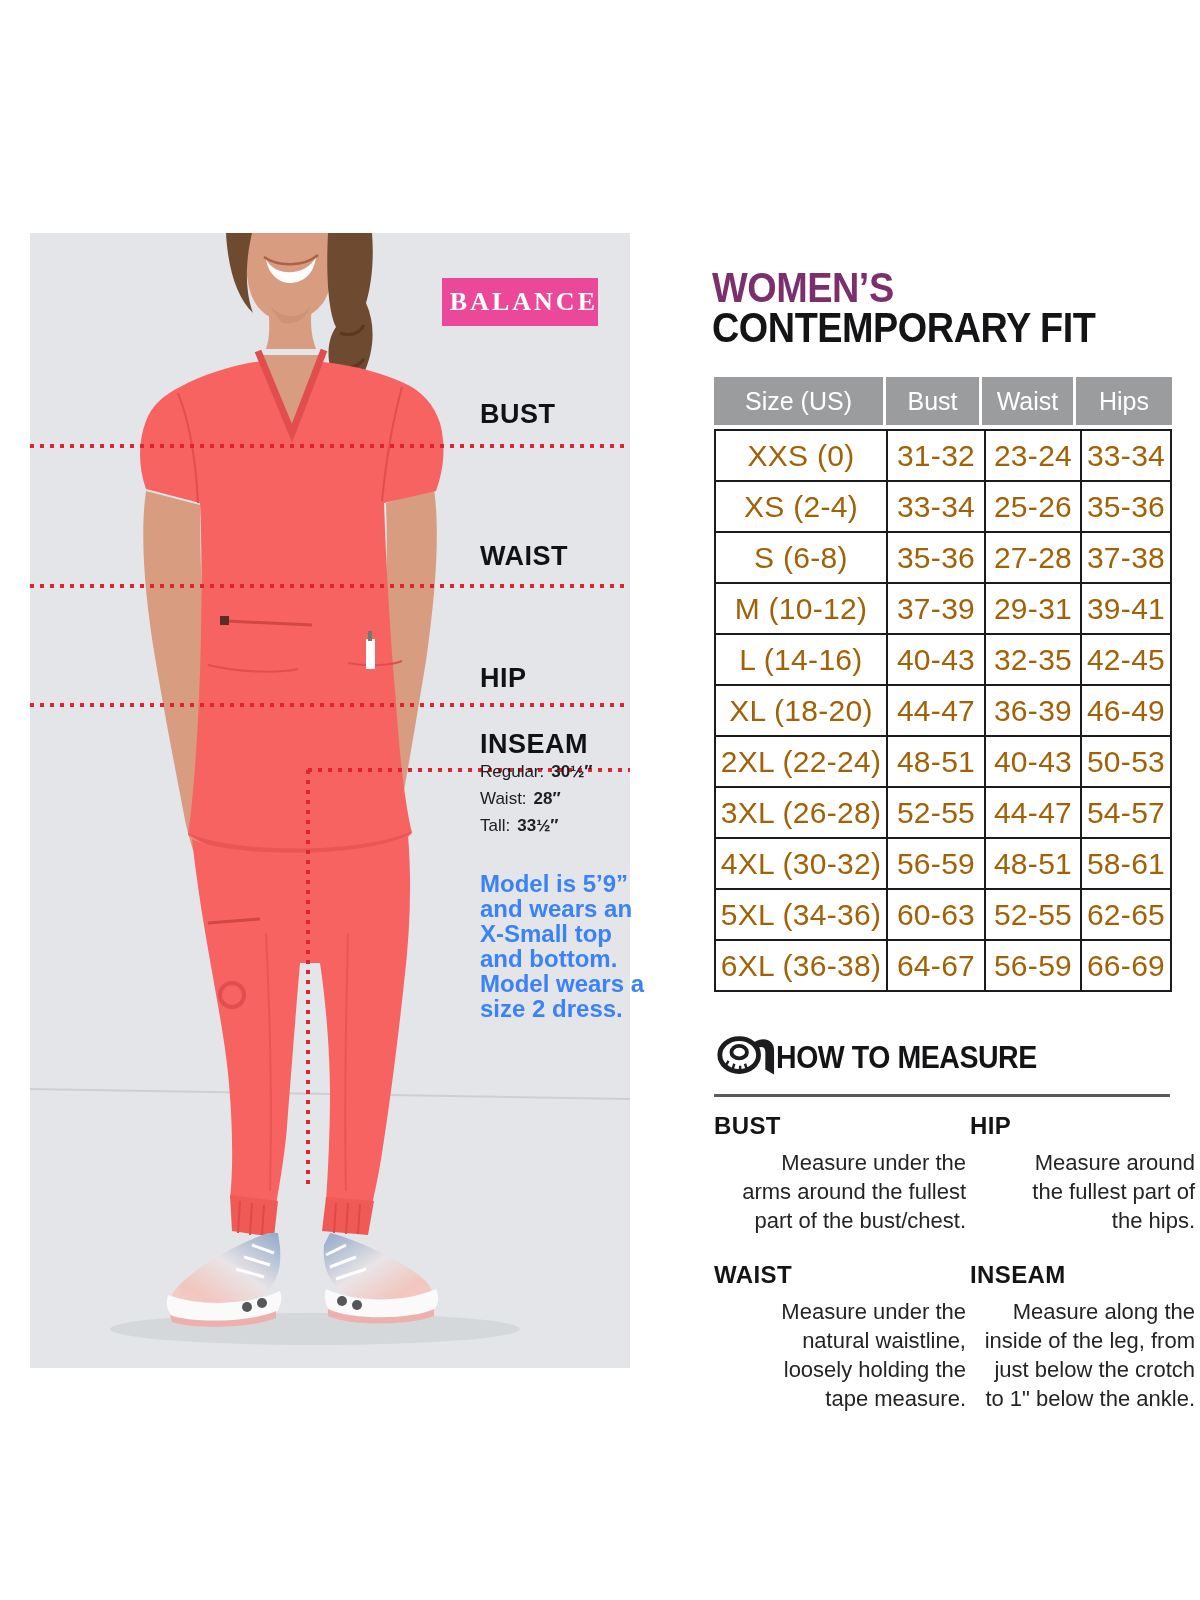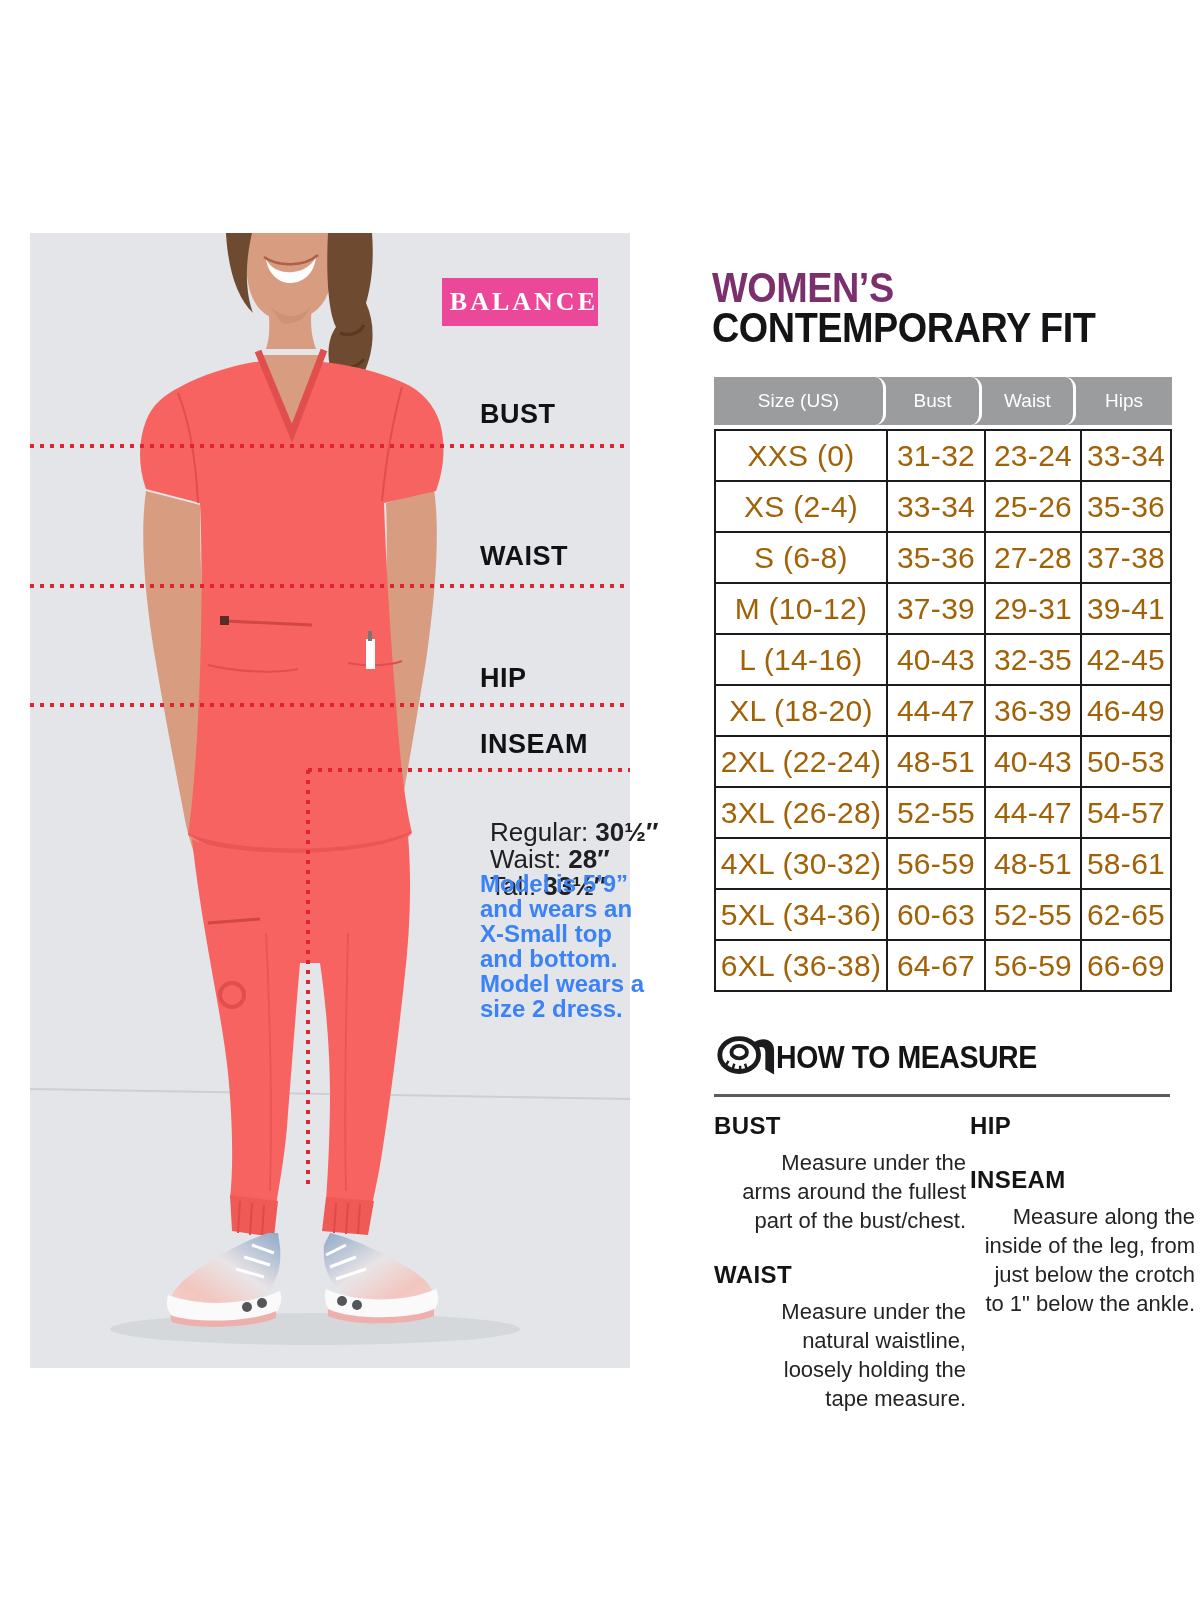--- a/index.html
+++ b/index.html
@@ -17,37 +17,37 @@
                     font-size:26px;letter-spacing:3px;}
 
   .mlabel{position:absolute;left:480px;font-size:27px;font-weight:700;color:#121214;
           letter-spacing:.5px;}
 
   .dotted-h{position:absolute;height:4px;
             background-image:repeating-linear-gradient(to right,#e0232e 0 4px,transparent 4px 10px);}
   .dotted-v{position:absolute;width:4px;
             background-image:repeating-linear-gradient(to bottom,#e0232e 0 4px,transparent 4px 10px);}
 
-  .inseam-details{position:absolute;left:480px;top:817px;font-size:26px;color:#202022;margin-left:10px;}
+  .inseam-details{position:absolute;left:480px;top:762px;font-size:17px;color:#202022;}
   .inseam-details .row{height:27px;display:flex;gap:7px;align-items:baseline;}
   .inseam-details b{font-weight:700;}
 
   .model-note{position:absolute;left:480px;top:871px;font-size:24px;line-height:25px;
               font-weight:700;color:#3b82f6;white-space:pre-line;}
 
   
   .chart-title{position:absolute;left:712px;top:268px;font-weight:700;
                transform:scaleX(.9);transform-origin:left top;letter-spacing:-.5px;line-height:40px;}
   .chart-title .l1{font-size:42px;color:#7c2f6d;}
   .chart-title .l2{font-size:42px;color:#141416;}
 
   .thead{position:absolute;left:714px;top:377px;width:458px;height:48px;background:#9b9c9e;
          display:flex;}
   .thead .th{display:flex;align-items:center;justify-content:center;color:#ffffff;
-             font-size:19px;box-sizing:border-box;border-radius:11px;}
+             font-size:25px;box-sizing:border-box;}
   .thead .th:not(:last-child){border-right:3px solid #ffffff;}
   .th.c0{width:172px;} .th.c1{width:96px;} .th.c2{width:94px;} .th.c3{flex:1;}
 
   table.size-table{position:absolute;left:714px;top:429px;width:458px;border-collapse:collapse;}
   table.size-table td{border:2px solid #1b1b1d;height:47px;text-align:center;
                       font-size:30px;color:#a16207;letter-spacing:.3px;}
   td.c-size{width:168px;} td.c-bust{width:94px;} td.c-waist{width:92px;}
 
   .htm-head{position:absolute;left:714px;top:1030px;display:flex;align-items:center;}
   .htm-head .txt{font-size:31px;font-weight:700;letter-spacing:-.5px;
@@ -294,20 +294,23 @@
       <div class="mbody">Measure under the
 natural waistline,
 loosely holding the
 tape measure.</div>
     </div>
   </div>
 
   <div class="measure-col right">
     <div class="mblock">
       <div class="mtitle">HIP</div>
+      <div class="mbody">Measure around
+the fullest part of
+the hips.</div>
     </div>
     <div class="mblock">
       <div class="mtitle">INSEAM</div>
       <div class="mbody">Measure along the
 inside of the leg, from
 just below the crotch
 to 1" below the ankle.</div>
     </div>
   </div>
 

